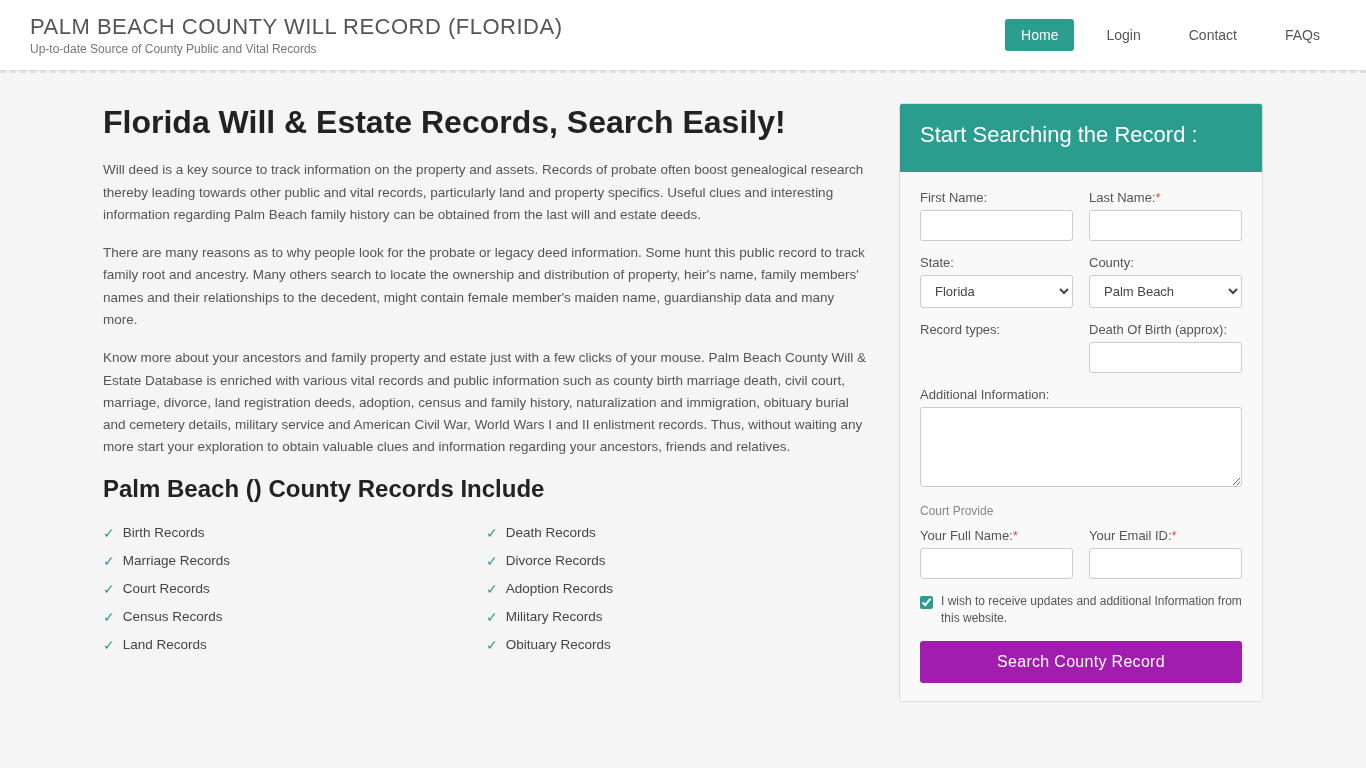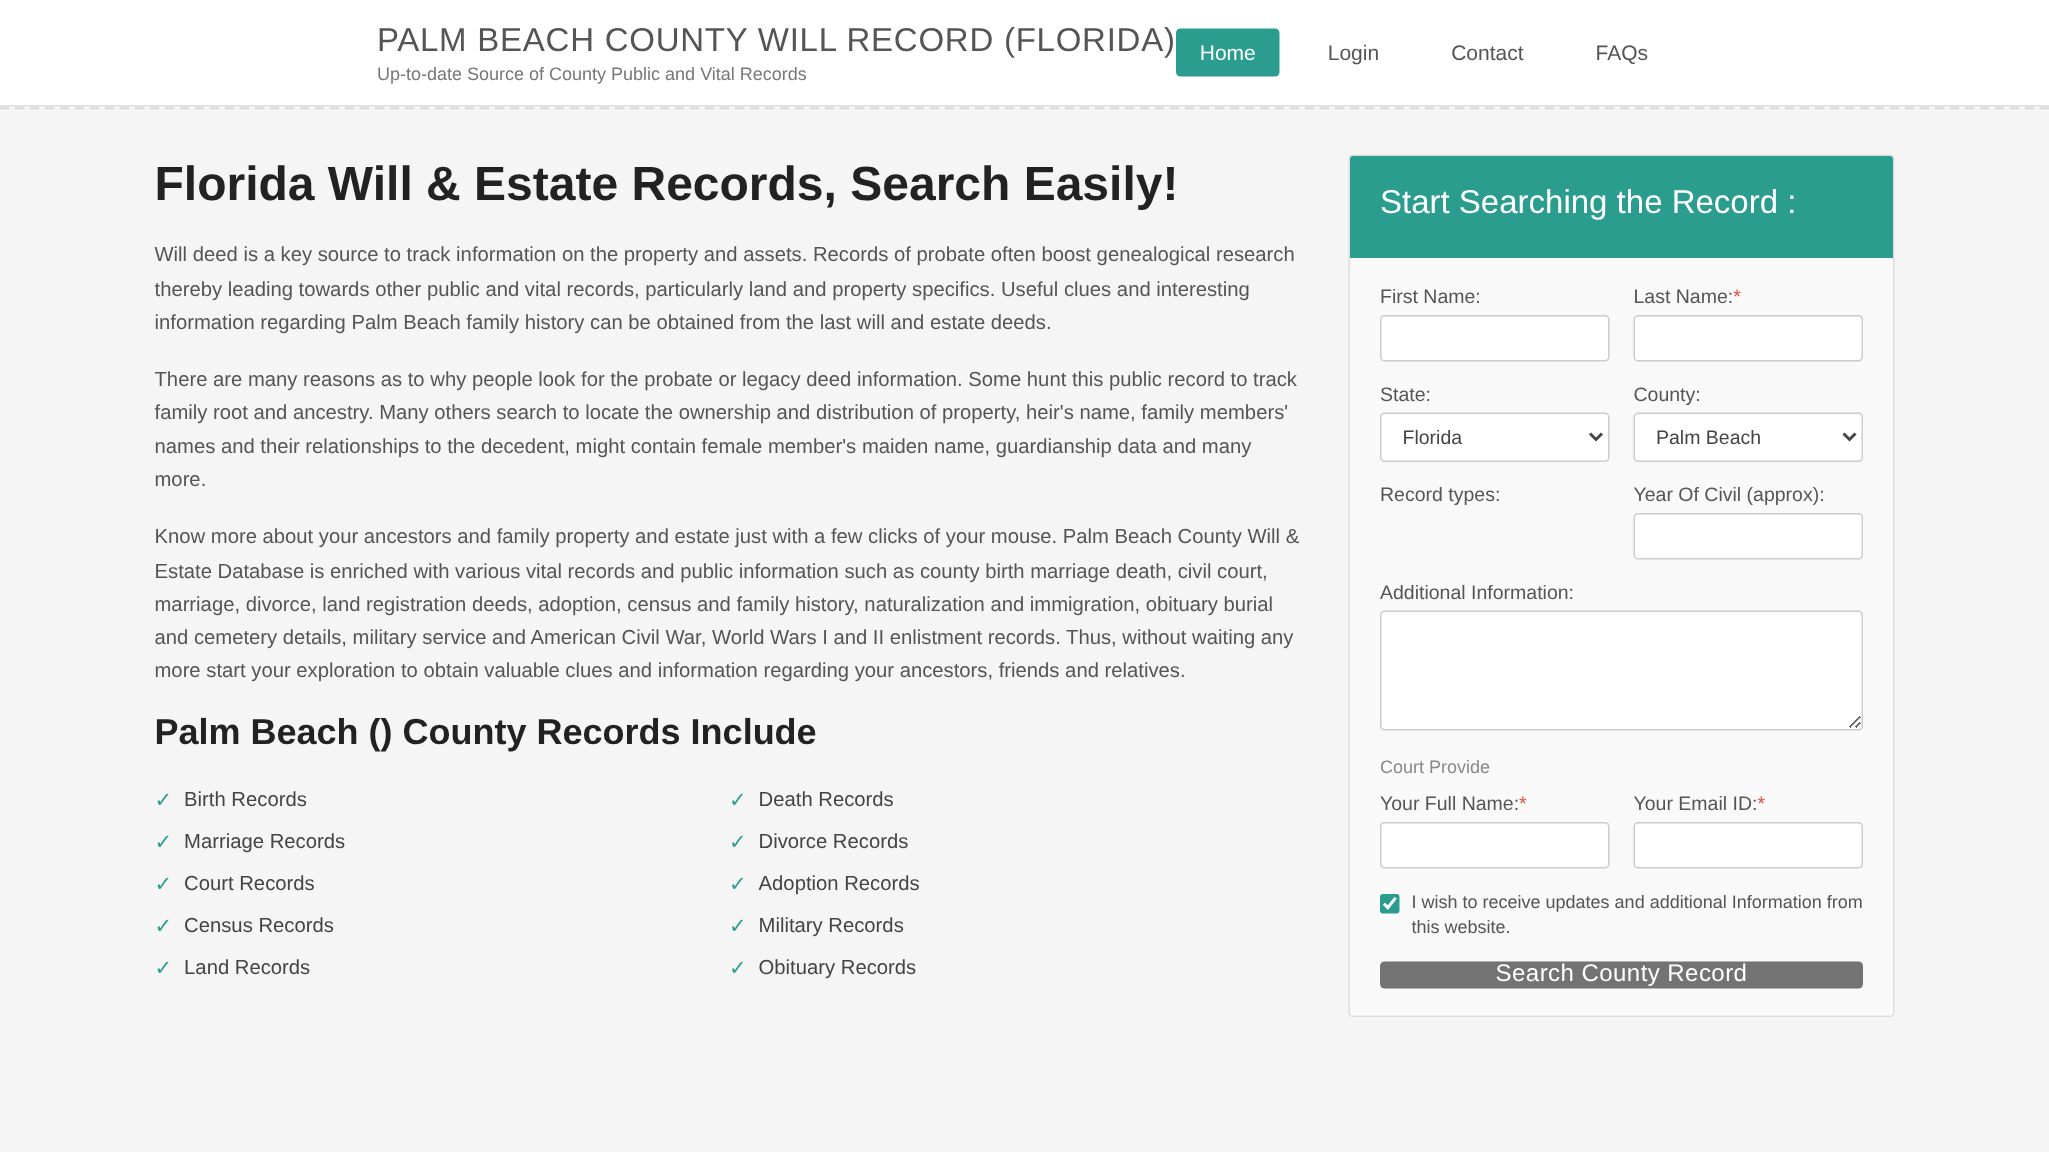--- a/index.html
+++ b/index.html
@@ -5,21 +5,21 @@
     * { box-sizing: border-box; margin: 0; padding: 0; }
     body { font-family: 'Segoe UI', Arial, sans-serif; font-size: 14px; color: #444; background: #f5f5f5; }
 
     
     .header {
       background: #fff;
       border-bottom: 1px solid #ddd;
       padding: 14px 30px;
       display: flex;
       align-items: center;
-      justify-content: center;
+      justify-content: space-between;
     }
     .header-left .site-title {
       font-size: 22px;
       font-weight: bold;
       color: #2a9d8f;
       letter-spacing: 0.5px;
     }
     .header-left .site-title span {
       color: #555;
       font-weight: normal;
@@ -197,22 +197,22 @@
       height: 15px;
     }
     .checkbox-row label {
       font-size: 12px;
       color: #555;
       line-height: 1.4;
     }
 
     .search-btn {
       width: 100%;
-      padding: 0;
-      background: #737373;
+      padding: 12px;
+      background: #a21caf;
       color: #fff;
       border: none;
       border-radius: 3px;
       font-size: 16px;
       cursor: pointer;
       letter-spacing: 0.3px;
     }
 
     @media (max-width: 900px) {
       .main-content { flex-direction: column; }
@@ -342,21 +342,21 @@
             </select>
           </div>
         </div>
 
         
         <div class="form-row">
           <div class="form-group">
             <label>Record types:</label>
           </div>
           <div class="form-group">
-            <label>Year Of Civil (approx):</label>
+            <label>Death Of Birth (approx):</label>
             <input type="text" style="">
           </div>
         </div>
 
         
         <div class="form-row">
           <div class="form-group">
             <label>Additional Information:</label>
             <textarea style=""></textarea>
           </div>

